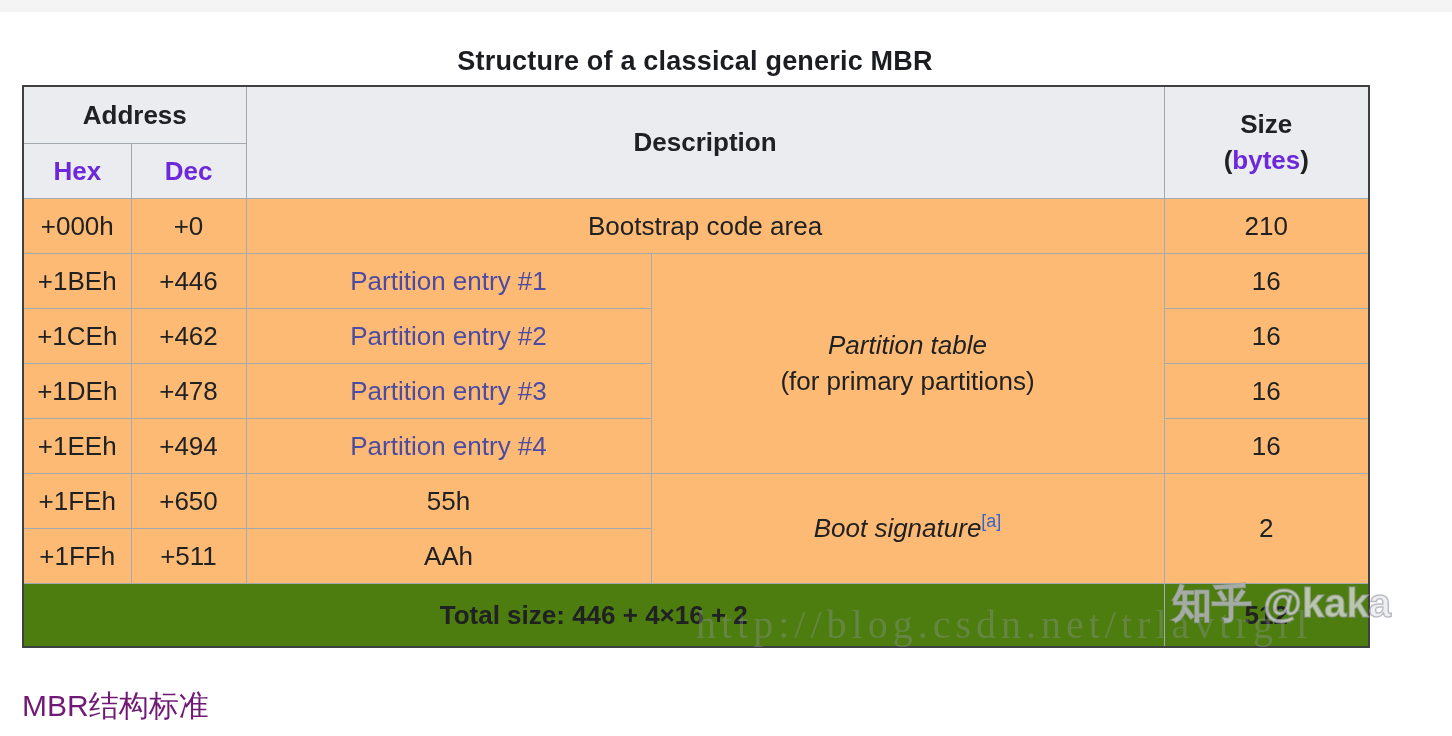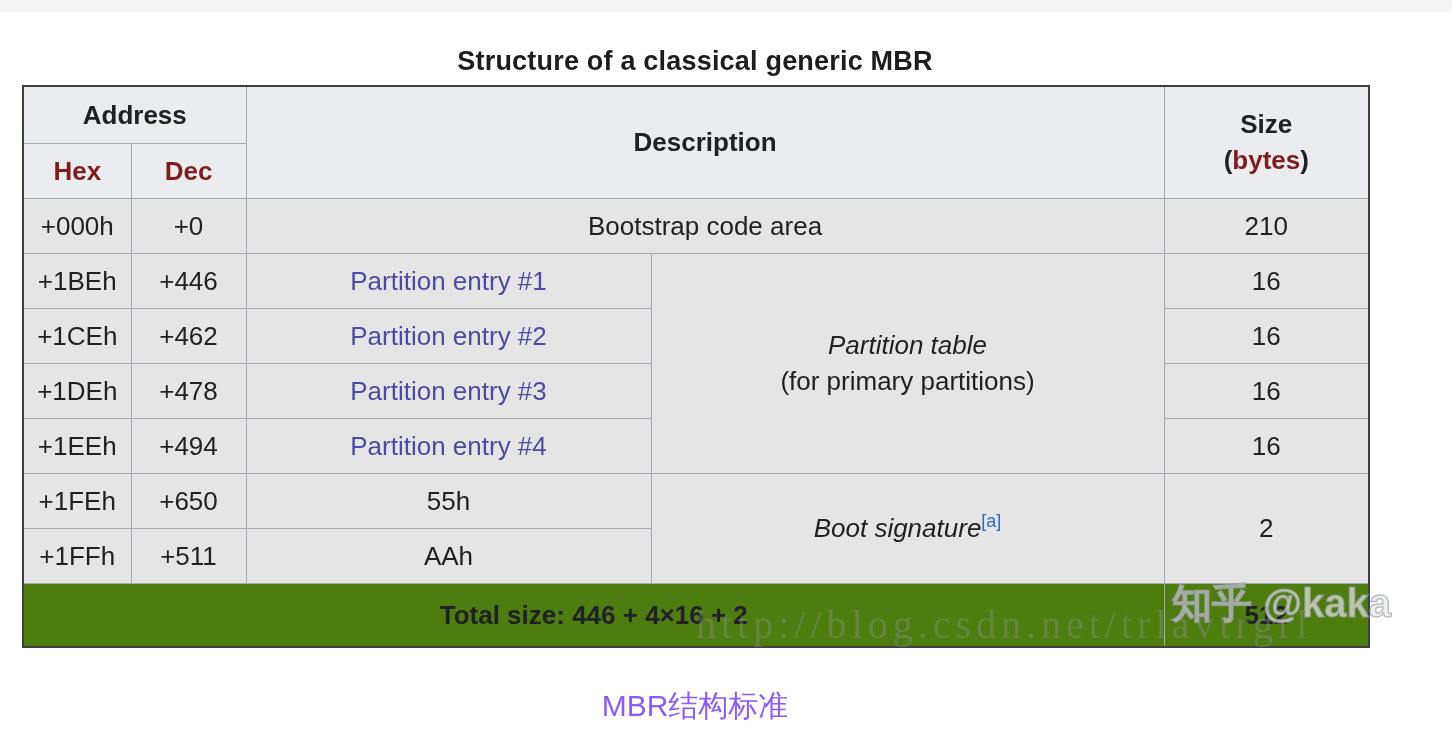--- a/index.html
+++ b/index.html
@@ -18,36 +18,36 @@
     border-collapse:collapse;table-layout:fixed;
     border:2px solid #404040;
     font-size:26px;
   }
   table.mbr th, table.mbr td{
     border:1px solid #a2a9b1;
     text-align:center;vertical-align:middle;
     padding:2px 8px;
   }
   table.mbr th{background:#eaecf0;font-weight:bold;}
-  table.mbr td{background:#e5e5e5;}
+  table.mbr td{background:#fdba74;}
   tr.hdr1 th{height:52px;}
   tr.hdr2 th{height:50px;}
   tr.datarow td{height:50px;}
   tr.totalrow td{height:58px;background:#4d7c0f;}
   td.left{text-align:left;padding-left:14px;}
   td.right{text-align:right;padding-right:14px;font-weight:bold;}
-  .link-blue{color:#7f1d1d;text-decoration:none;font-weight:bold;text-align:right;}
+  .link-blue{color:#6d28d9;text-decoration:none;font-weight:bold;text-align:right;}
   a.entry-link{color:#4b4ba3;text-decoration:none;}
   td .italic, .italic{font-style:italic;}
   sup.ref{font-size:18px;vertical-align:super;line-height:0;}
   sup.ref a{color:#3366cc;text-decoration:none;}
   .two-line{line-height:1.35;}
   .img-caption{
-    position:absolute;top:686px;left:22px;width:1346px;text-align:center;
-    font-size:30px;color:#8b5cf6;
+    position:absolute;top:686px;left:22px;width:1346px;text-align:left;
+    font-size:30px;color:#701a75;
   }
   .wm-url{
     position:absolute;top:601px;left:696px;width:700px;
     font-family:"Liberation Serif","DejaVu Serif",serif;
     font-size:40px;letter-spacing:5px;color:rgba(150,155,170,0.33);
     pointer-events:none;white-space:nowrap;
   }
   .wm-zhihu{
     position:absolute;top:576px;left:1172px;
     font-size:40px;font-weight:bold;

